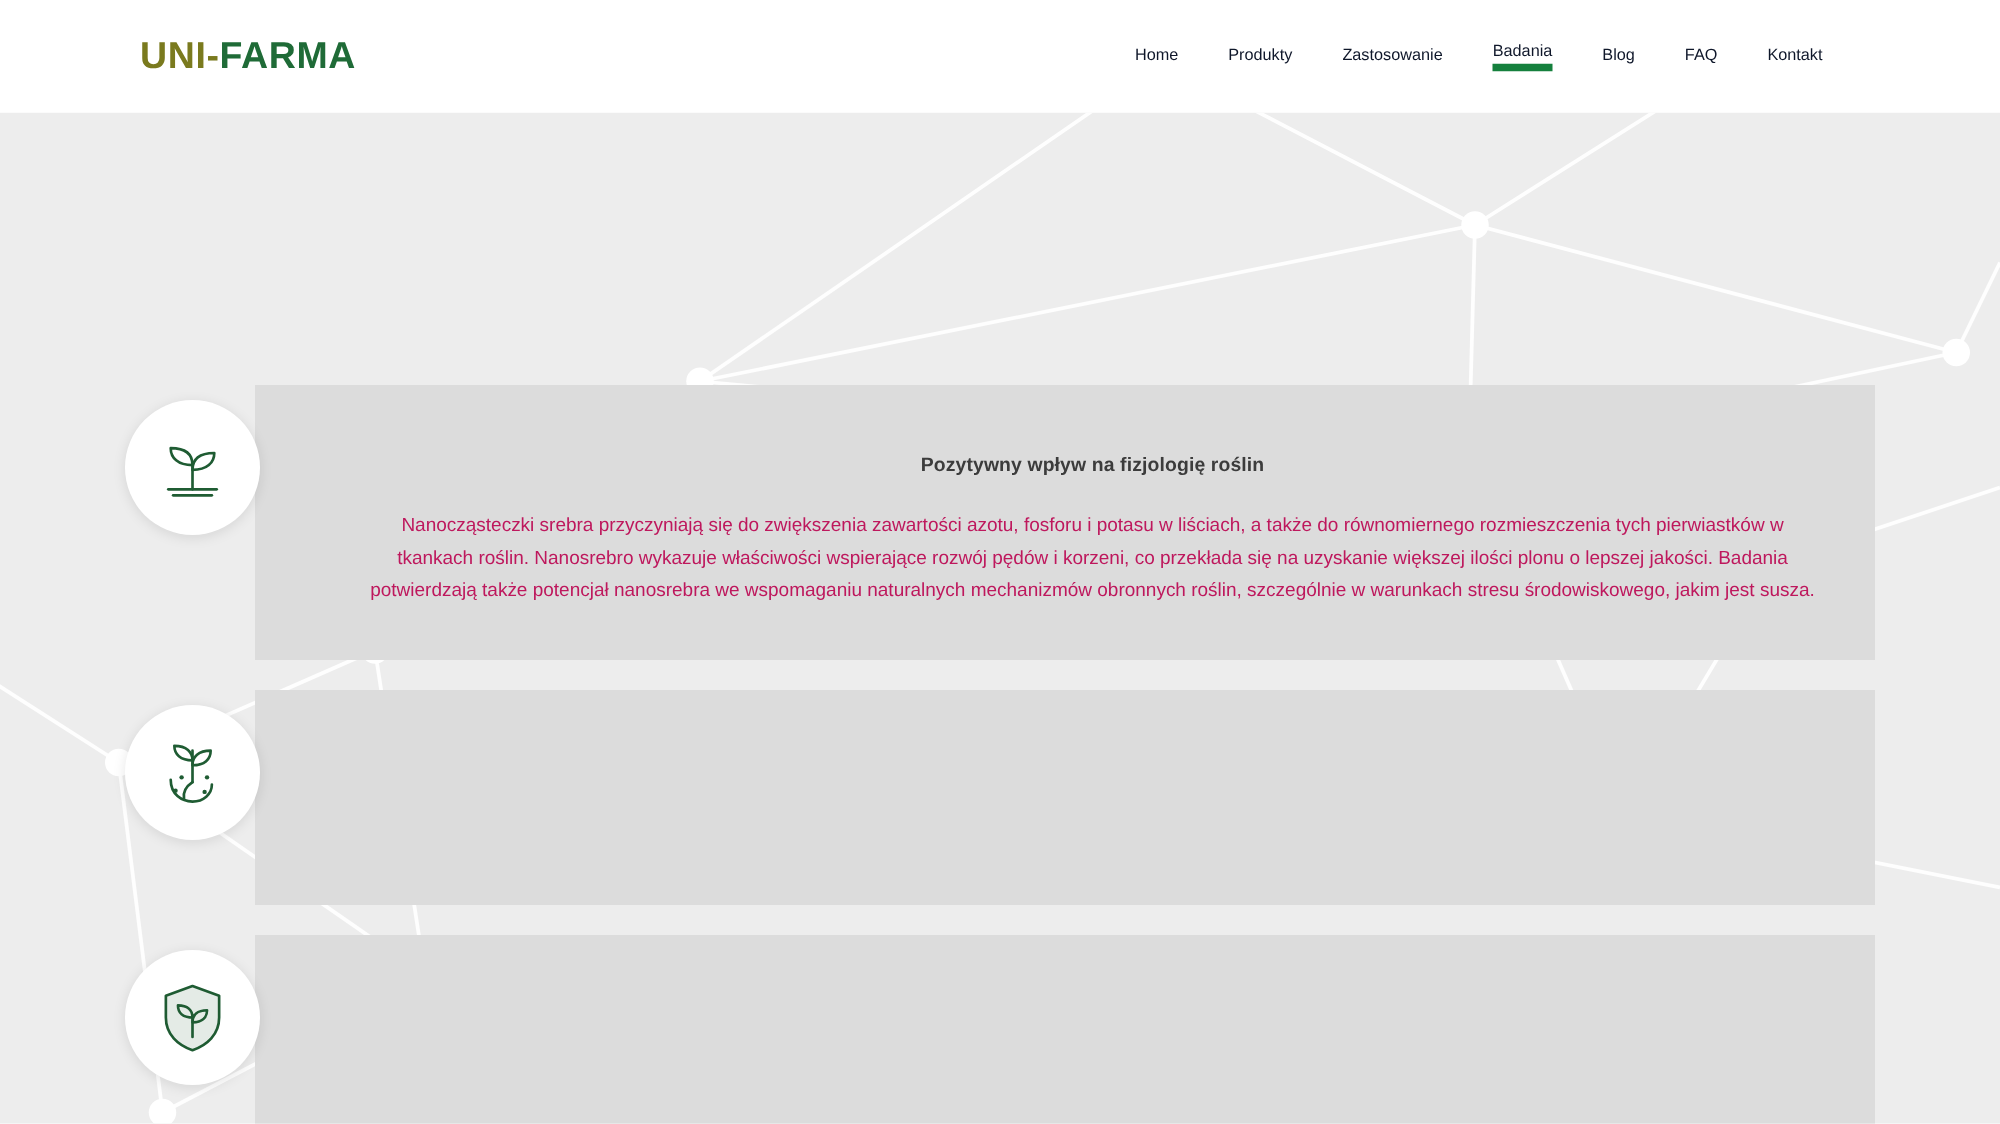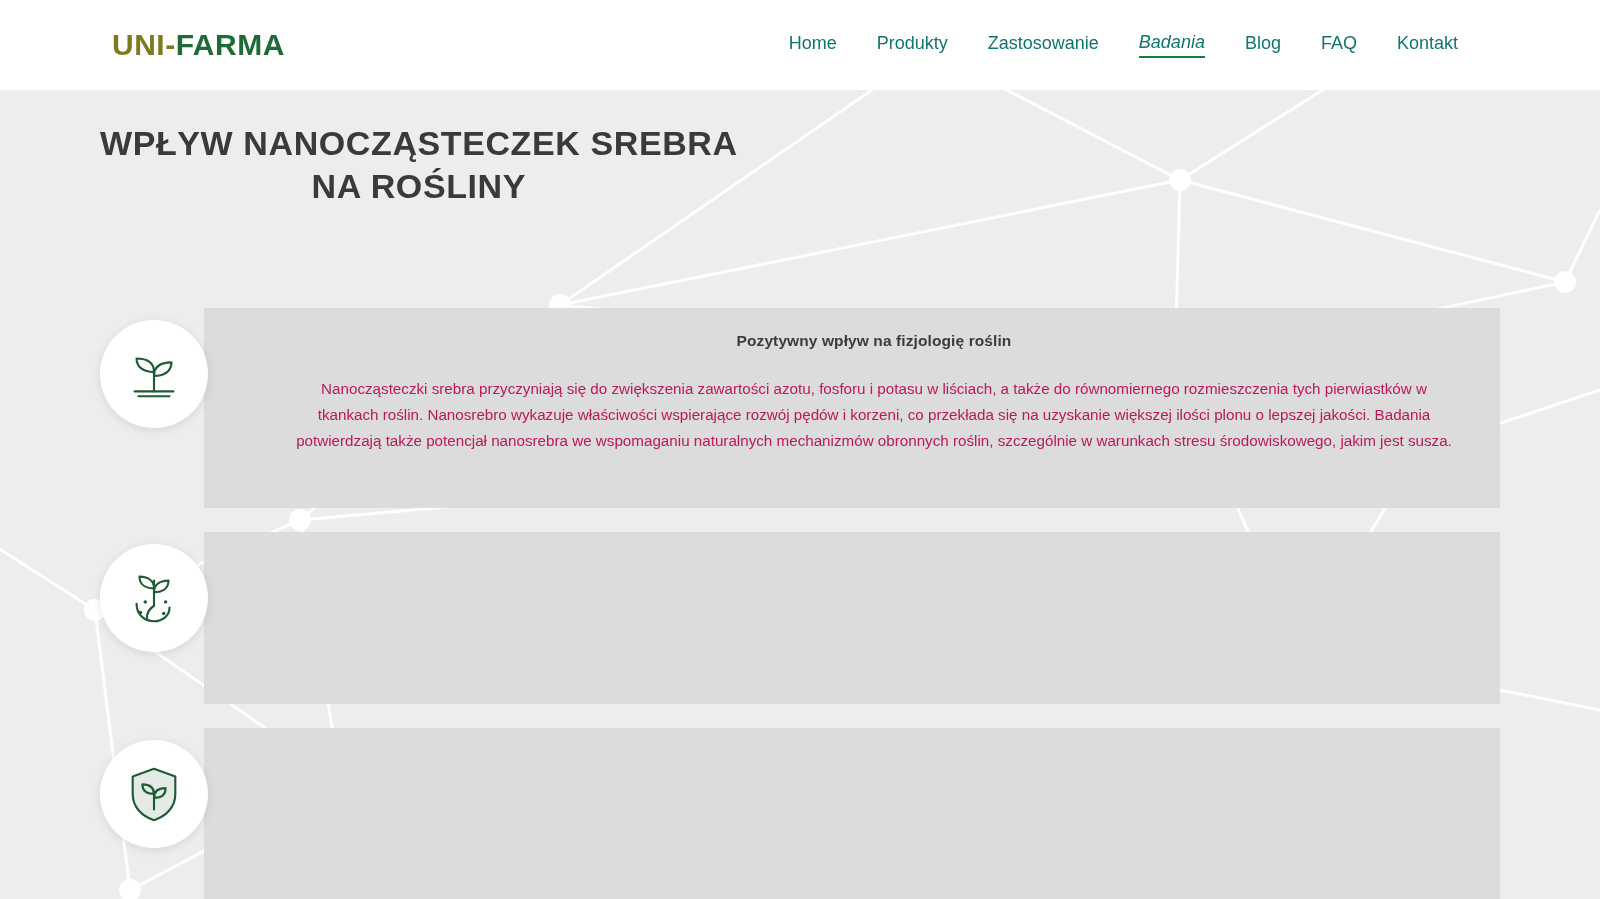--- a/index.html
+++ b/index.html
@@ -39,29 +39,28 @@
   .logo .farma { color: #1f6b37; }
 
   .nav {
     margin-left: auto;
     display: flex;
     align-items: center;
     gap: 40px;
     padding-right: 62px;
   }
   .nav-item {
-    font-size: 18px;
-    color: #0f766e;
+    font-size: 13px;
+    color: #0f172a;
     text-decoration: none;
     padding-bottom: 3px;
     white-space: nowrap;
   }
   .nav-item.active {
-    border-bottom: 2px solid #15803d;
-    font-style: italic;
+    border-bottom: 6px solid #15803d;
   }
 
   
   .body-area {
     position: relative;
     height: 809px;
     background: #ededed;
     overflow: hidden;
   }
   .net-svg {
@@ -89,21 +88,21 @@
     left: 0;
     top: 218px;
     width: 1600px;
     z-index: 6;
   }
   .card {
     position: relative;
     margin-left: 204px;
     width: 1296px;
     background: #dcdcdc;
-    padding: 24px 46px 42px 90px;
+    padding: 56px 46px 42px 90px;
     margin-bottom: 24px;
     min-height: 200px;
   }
   .card.short { min-height: 172px; }
   .card-title {
     font-size: 15.5px;
     font-weight: bold;
     color: #3c3c3c;
     margin-bottom: 26px;
     letter-spacing: 0.1px;
@@ -190,24 +189,20 @@
         <circle cx="95" cy="520" r="11"></circle>
         <circle cx="340" cy="690" r="11"></circle>
         <circle cx="130" cy="800" r="11"></circle>
         <circle cx="1175" cy="275" r="11"></circle>
         <circle cx="1565" cy="192" r="11"></circle>
         <circle cx="1420" cy="360" r="11"></circle>
         <circle cx="1300" cy="560" r="11"></circle>
       </g>
     </svg>
 
-    <h1 class="title">
-      <span>WPŁYW NANOCZĄSTECZEK SREBRA</span><br>
-      <span>NA ROŚLINY</span>
-    </h1>
 
     <div class="cards">
 
       <div class="card">
         <div class="card-icon">
           <svg width="62" height="62" viewBox="0 0 64 64" fill="none" stroke="#1f5c33" stroke-width="2.2" stroke-linecap="round" stroke-linejoin="round">
             <path d="M32 50 V28"></path>
             <path d="M32 30 C20 30 14 24 14 16 C26 16 32 21 32 30 Z"></path>
             <path d="M32 34 C44 34 50 28 50 20 C38 20 32 25 32 34 Z"></path>
             <path d="M12 50 H52"></path>

